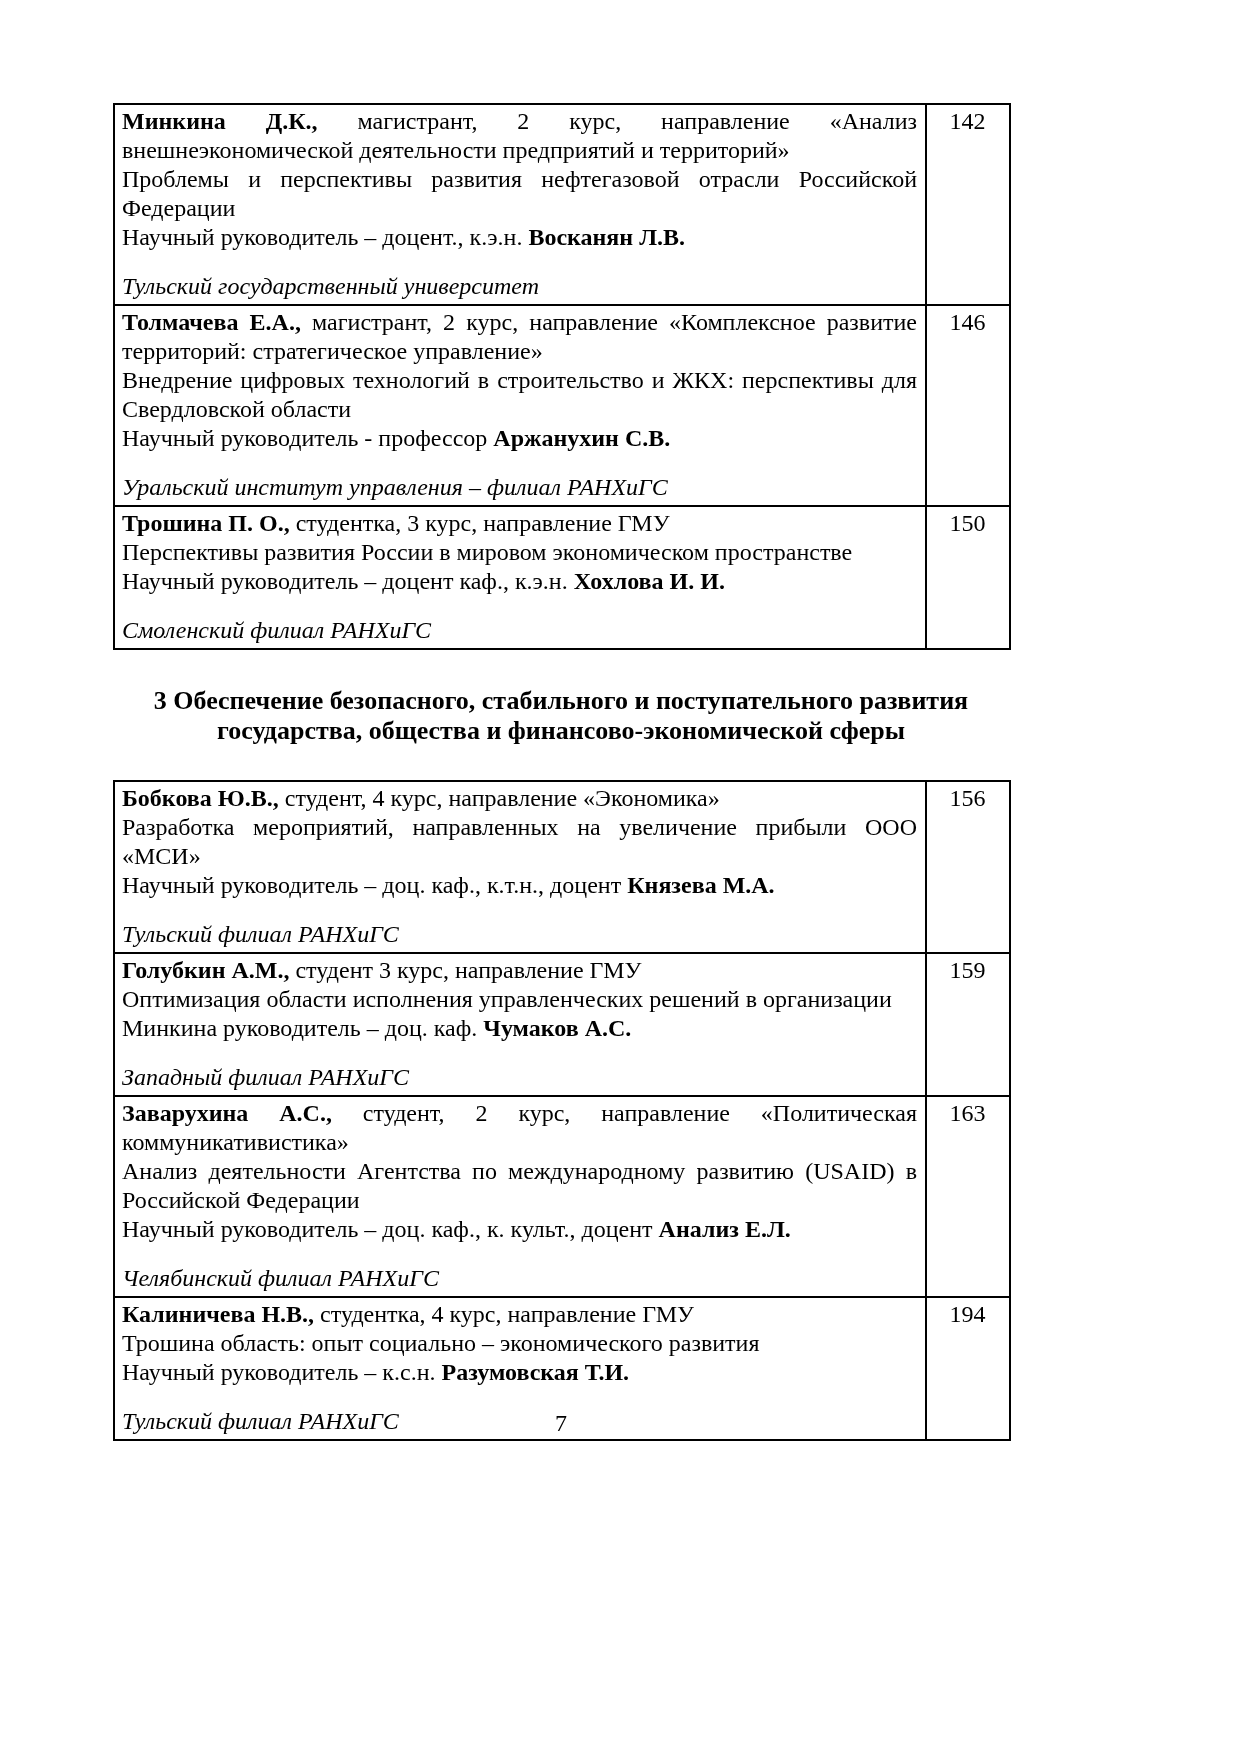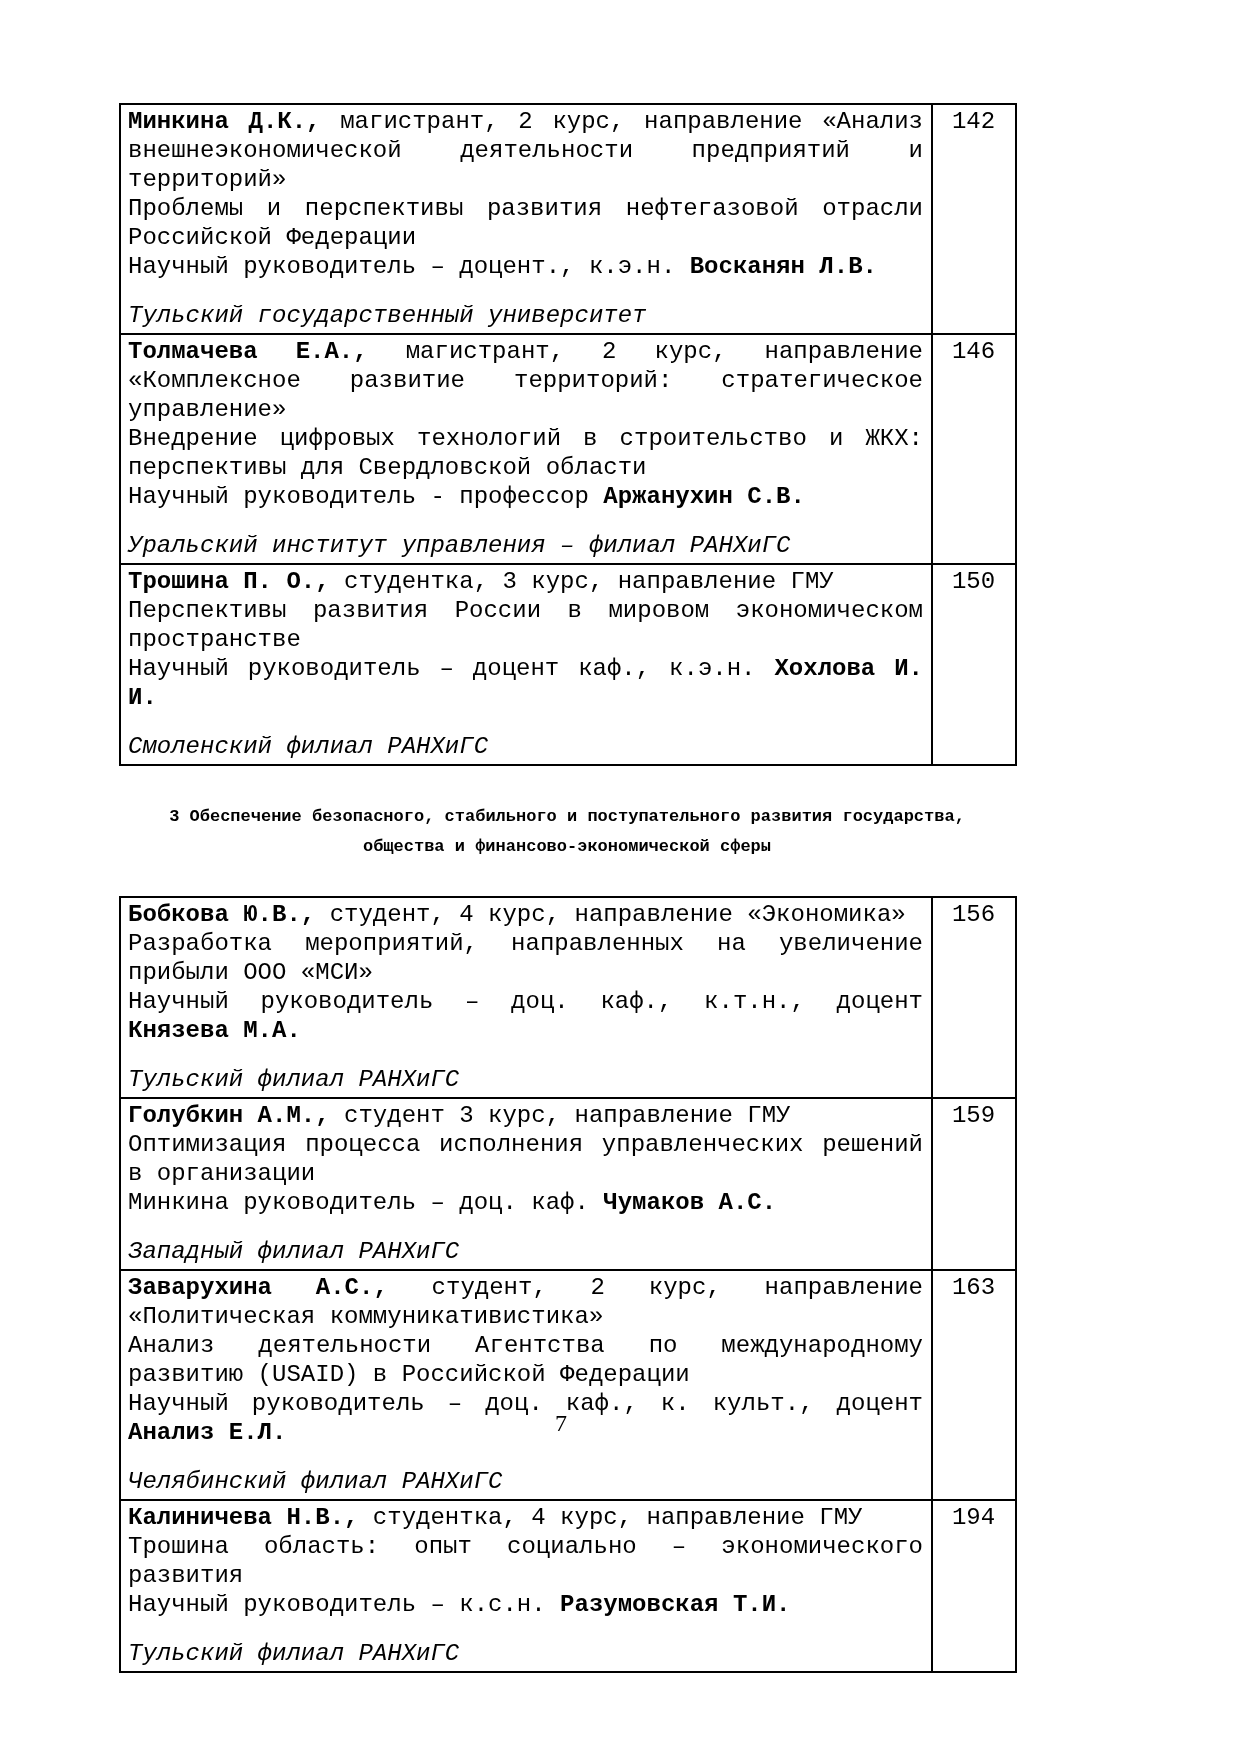--- a/index.html
+++ b/index.html
@@ -13,24 +13,23 @@
     position: relative;
   }
   .page {
     position: absolute;
     left: 0; top: 0;
     width: 1241px; height: 1754px;
     background: #ffffff;
   }
   .content {
     position: absolute;
-    left: 119px;
+    left: 113px;
     top: 103px;
     width: 896px;
-    font-family: Liberation Mono, monospace;
   }
   table.toc {
     border-collapse: collapse;
     width: 100%;
     table-layout: fixed;
   }
   table.toc td {
     border: 2px solid #000000;
     vertical-align: top;
     padding: 2px 8px 3px 7px;
@@ -45,21 +44,21 @@
     border-radius: 8px;
   }
   .desc p {
     margin: 0;
     font-size: 24px;
     line-height: 29px;
     text-align: justify;
   }
   .desc p.inst { font-style: italic; text-align: left; margin-top: 20px; }
   .section-heading {
-    font-size: 17px;
+    font-size: 26px;
     line-height: 30px;
     font-weight: bold;
     text-align: center;
     margin: 36px 10px 34px 10px;
   }
   .footer-pageno {
     position: absolute;
     left: 113px;
     top: 1410px;
     width: 896px;
@@ -115,21 +114,21 @@
           <p><b>Бобкова Ю.В.,</b><span> студент, 4 курс, направление «Экономика»</span></p>
           <p>Разработка мероприятий, направленных на увеличение прибыли ООО «МСИ»</p>
           <p><span>Научный руководитель – доц. каф., к.т.н., доцент </span><b>Князева М.А.</b></p>
           <p class="inst">Тульский филиал РАНХиГС</p>
         </td>
         <td class="pageno">156</td>
       </tr>
       <tr>
         <td class="desc">
           <p><b>Голубкин А.М.,</b><span> студент 3 курс, направление ГМУ</span></p>
-          <p>Оптимизация процесса исполнения управленческих решений в организации</p>
+          <p>Оптимизация области исполнения управленческих решений в организации</p>
           <p><span>Минкина руководитель – доц. каф. </span><b>Чумаков А.С.</b></p>
           <p class="inst">Западный филиал РАНХиГС</p>
         </td>
         <td class="pageno">159</td>
       </tr>
       <tr>
         <td class="desc">
           <p><b>Заварухина А.С.,</b><span> студент, 2 курс, направление «Политическая коммуникативистика»</span></p>
           <p>Анализ деятельности Агентства по международному развитию (USAID) в Российской Федерации</p>
           <p><span>Научный руководитель – доц. каф., к. культ., доцент </span><b>Анализ Е.Л.</b></p>

